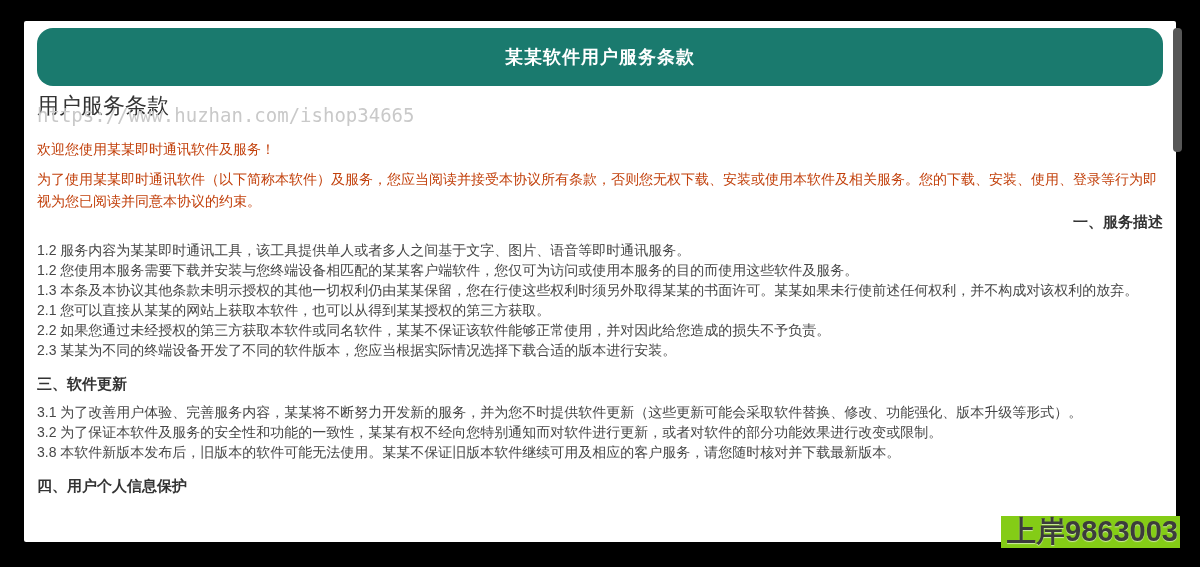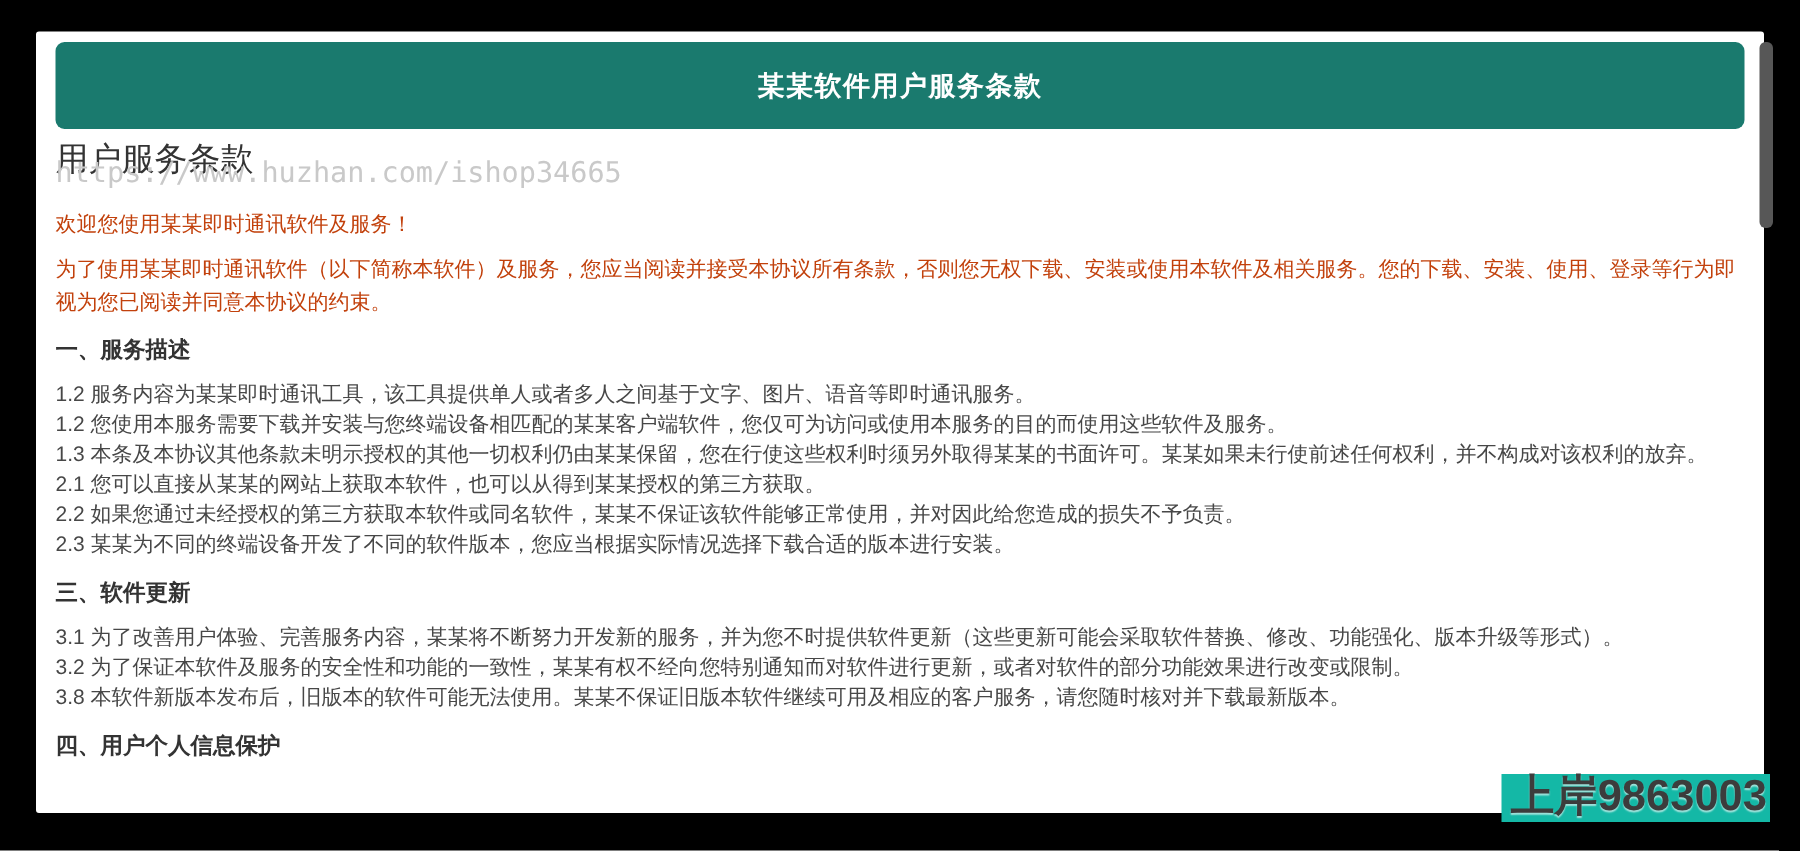--- a/index.html
+++ b/index.html
@@ -54,51 +54,51 @@
     color:#c2410c;
   }
   .intro p:first-child{margin-top:13px;}
   .section-heading{
     margin:14px 0 8px;
     font-size:15px;
     line-height:20px;
     font-weight:bold;
     color:#333333;
   }
-  .section:first-of-type .section-heading{margin-top:12px;}
+  .section:first-of-type .section-heading{margin-top:0;text-align:right;}
   .section-items p{
     margin:0;
     font-size:14px;
     line-height:20px;
     color:#474747;
   }
   .bottom-watermark{
     position:absolute;
     right:20px;top:516px;
     font-size:29px;
     line-height:30px;
     font-weight:bold;
     color:#3c3c3c;
-    background:#14b8a6;
+    background:#84cc16;
     padding:0 2px 2px 6px;
     text-shadow:0 1px 1px rgba(255,255,255,0.6);
   }
   .scrollbar-thumb{
     position:absolute;
     left:1173px;top:28px;
     width:9px;height:124px;
     background:#575757;
     border-radius:4px;
   }
 </style>
 </head>
 <body style="background: rgb(0, 0, 0);">
 
 <div class="card">
-  <div class="banner" style="background: rgb(26, 122, 110);">
+  <div class="banner" style="background: rgb(26, 122, 110); border-radius: 16px;">
     <span class="banner-title">某某软件用户服务条款</span>
   </div>
 
   <h1 class="doc-heading">用户服务条款</h1>
 
   <div class="url-watermark">https://www.huzhan.com/ishop34665</div>
 
   <div class="intro">
       <p>欢迎您使用某某即时通讯软件及服务！</p>
       <p>为了使用某某即时通讯软件（以下简称本软件）及服务，您应当阅读并接受本协议所有条款，否则您无权下载、安装或使用本软件及相关服务。您的下载、安装、使用、登录等行为即视为您已阅读并同意本协议的约束。</p>

